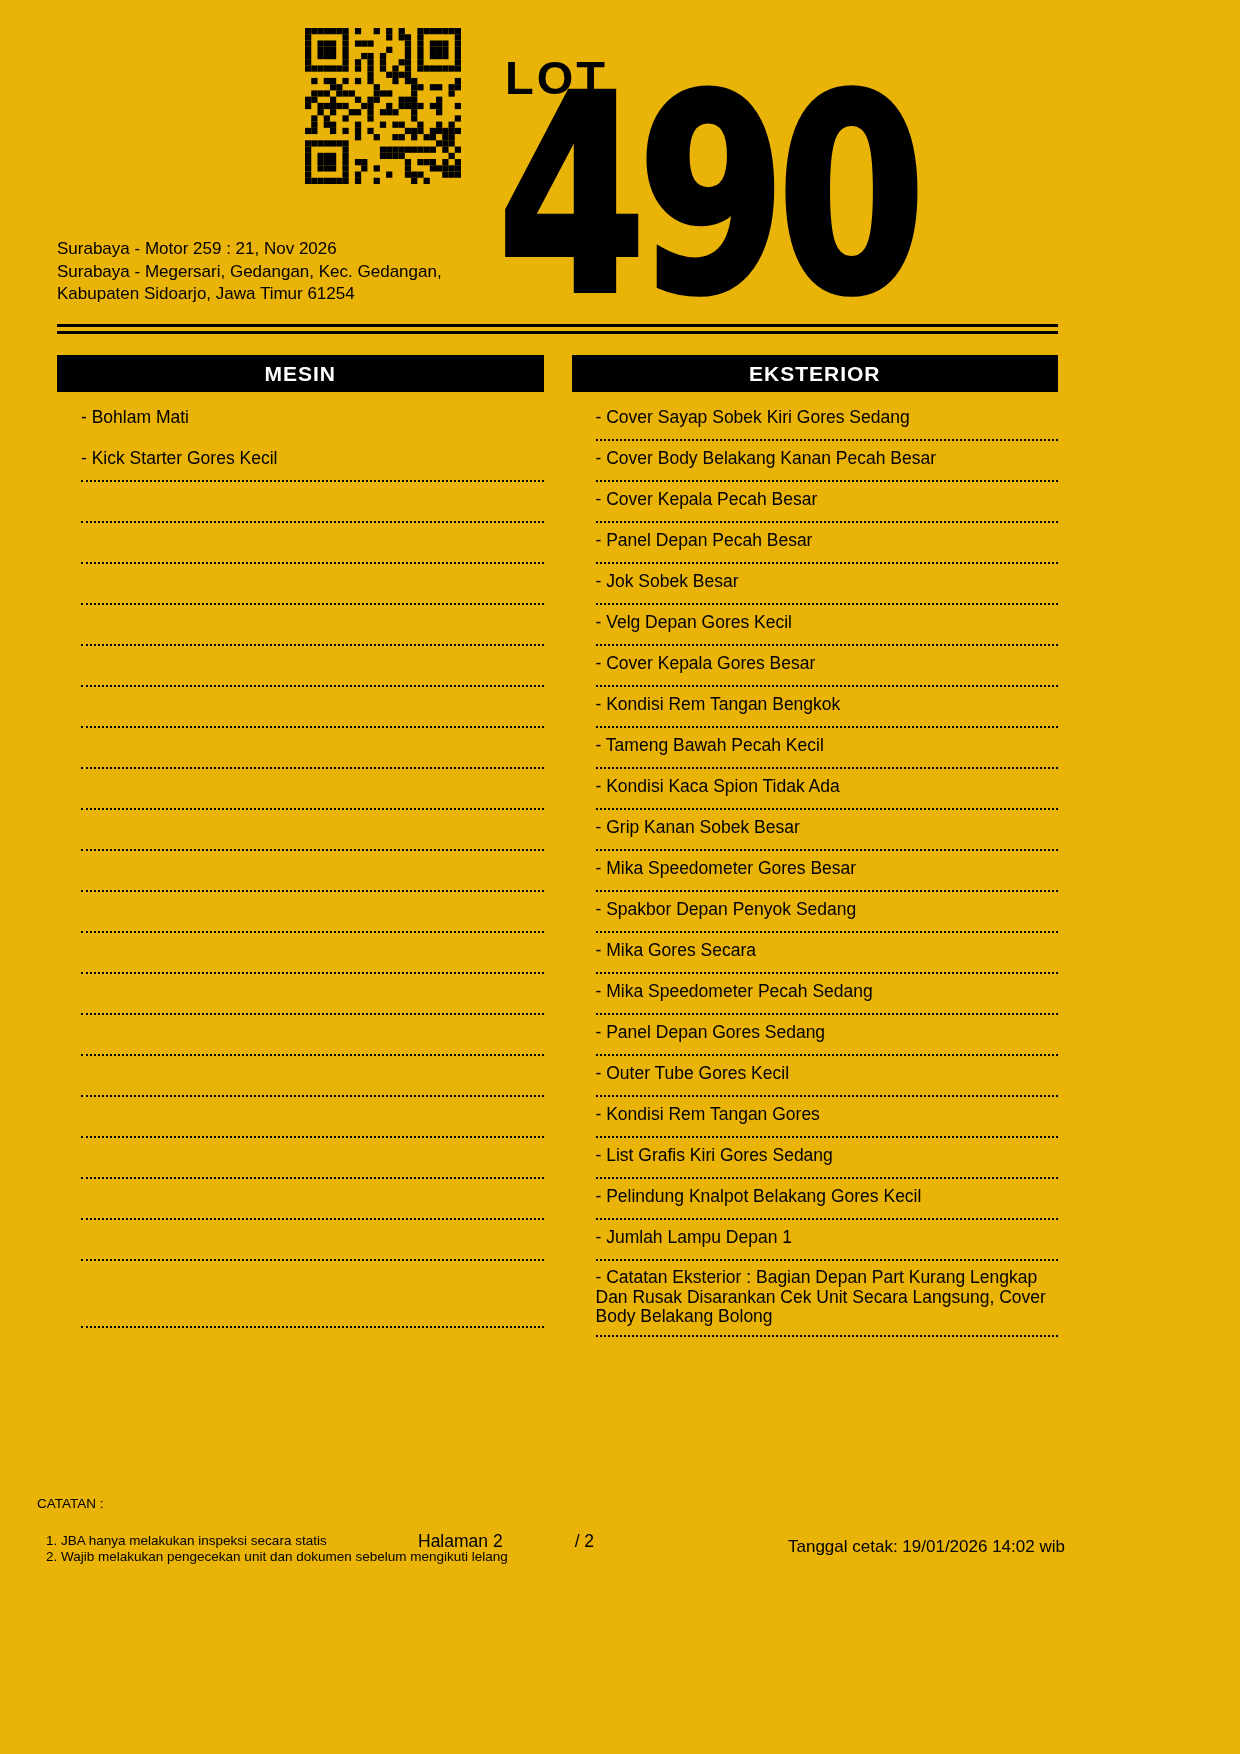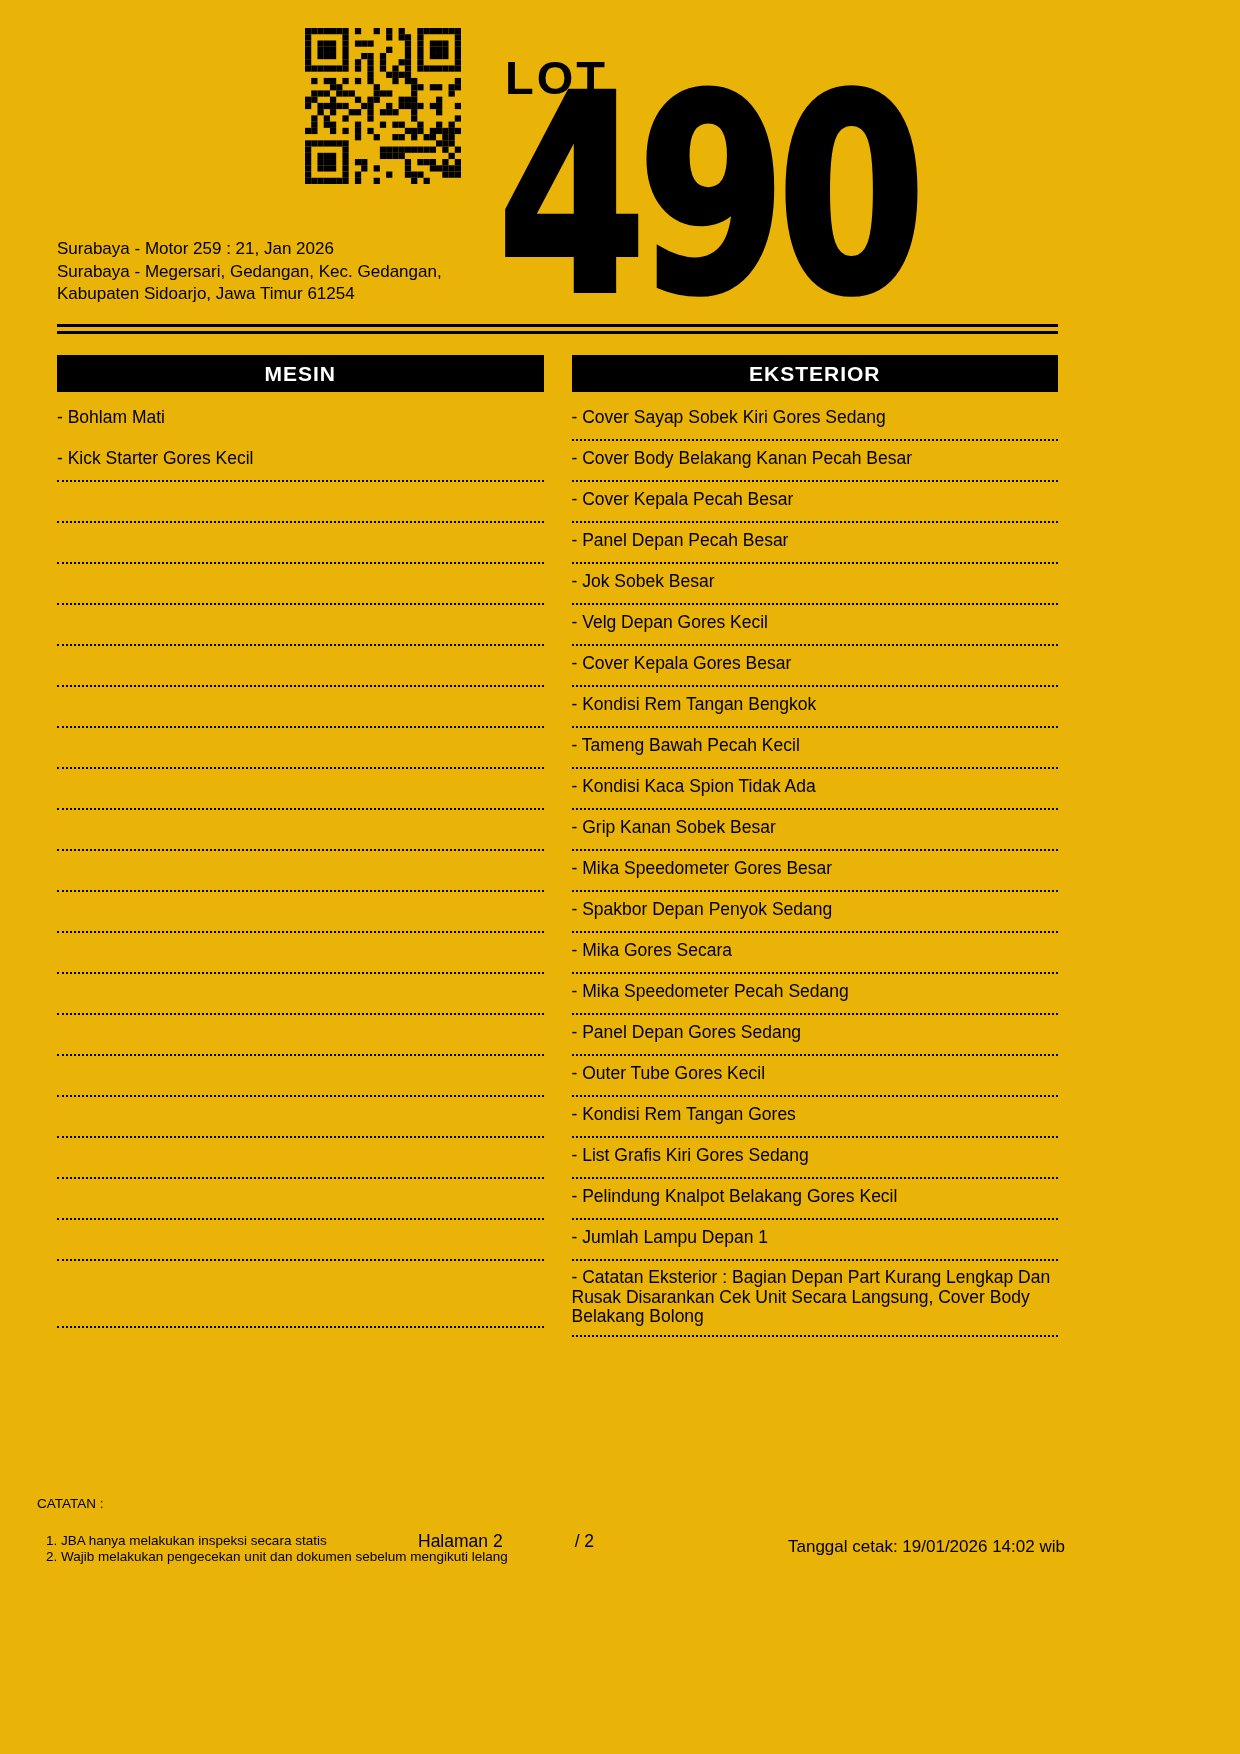--- a/index.html
+++ b/index.html
@@ -39,21 +39,21 @@
     height:37px; background:var(--header-bg, #000);
     color:var(--header-text, #fff);
     font-weight:bold; font-size:21px; text-align:center;
     line-height:37px; letter-spacing:1px;
   }
   .rows { margin-top:8px; }
   .row {
     height:41px; box-sizing:border-box; padding-top:7px;
     border-bottom:2px dotted #000;
     font-size:17.5px; line-height:20px;
-    overflow:visible; white-space:nowrap;
+    overflow:visible; white-space:nowrap;margin-left:24px;
   }
   .row.no-line { border-bottom:none; }
   .row.tall {
     height:auto; min-height:67px; padding-bottom:8px;
     white-space:normal; line-height:19.5px;
   }
   .catatan {
     position:absolute; left:37px; top:1496px;
     font-size:13.5px; line-height:16.5px;
   }
@@ -356,21 +356,21 @@
       <rect x="48" y="144" width="6" height="6"></rect>
       <rect x="66" y="144" width="6" height="6"></rect>
       <rect x="102" y="144" width="6" height="6"></rect>
       <rect x="114" y="144" width="6" height="6"></rect>
     </svg>
 
   <div class="lot-label">LOT</div>
   <div class="lot-number">490</div>
 
   <div class="address">
-    <div>Surabaya - Motor 259 : 21, Jan 2026</div>
+    <div>Surabaya - Motor 259 : 21, Nov 2026</div>
     <div>Surabaya - Megersari, Gedangan, Kec. Gedangan,</div>
     <div>Kabupaten Sidoarjo, Jawa Timur 61254</div>
   </div>
 
   <div class="double-rule"></div>
 
   <div class="columns">
     <div class="col">
       <div class="col-header">MESIN</div>
       <div class="rows">

